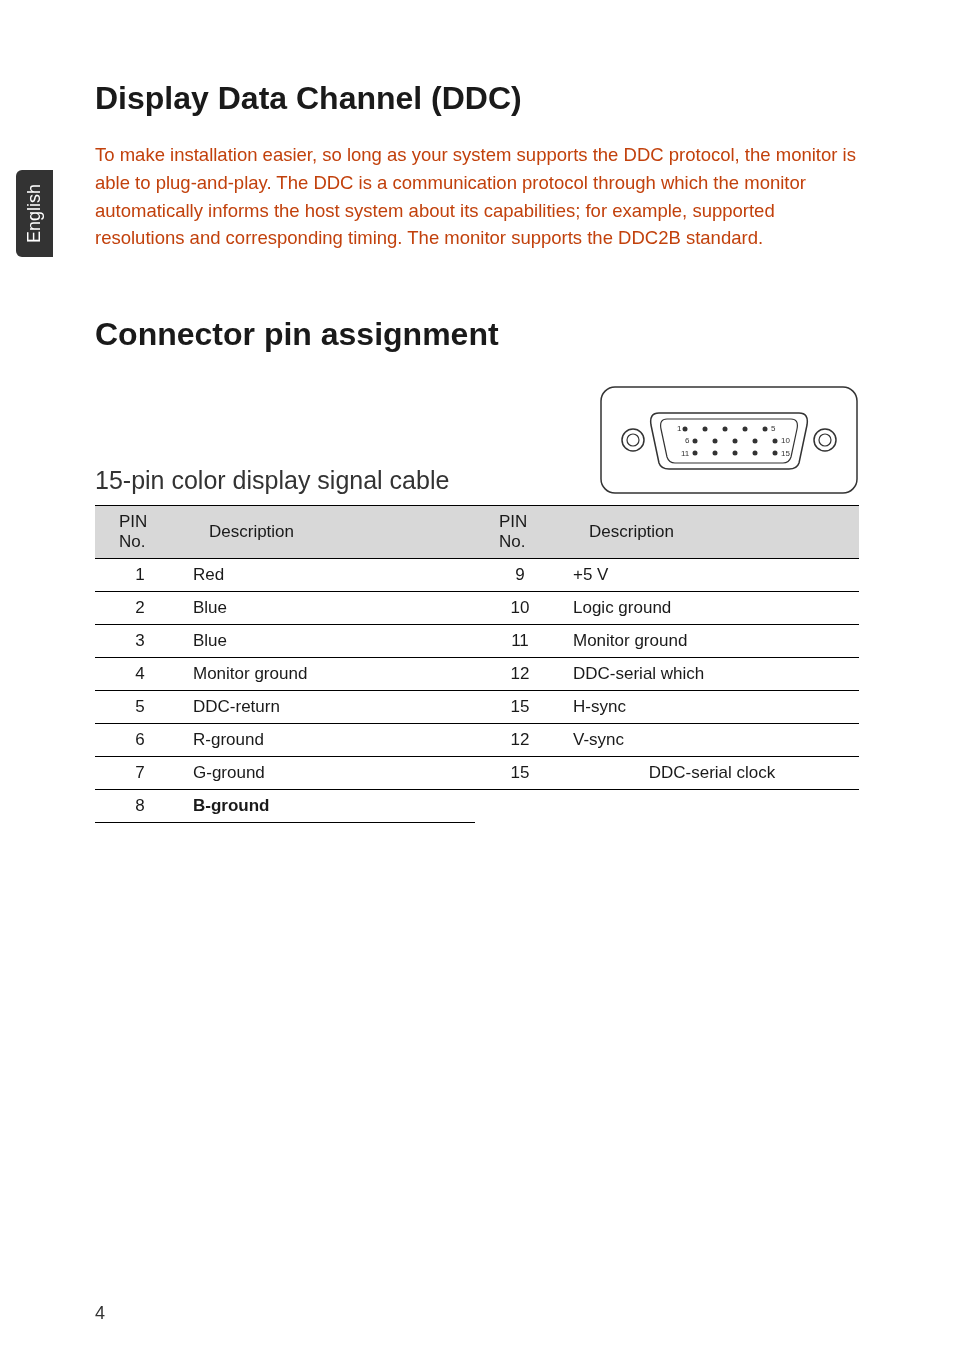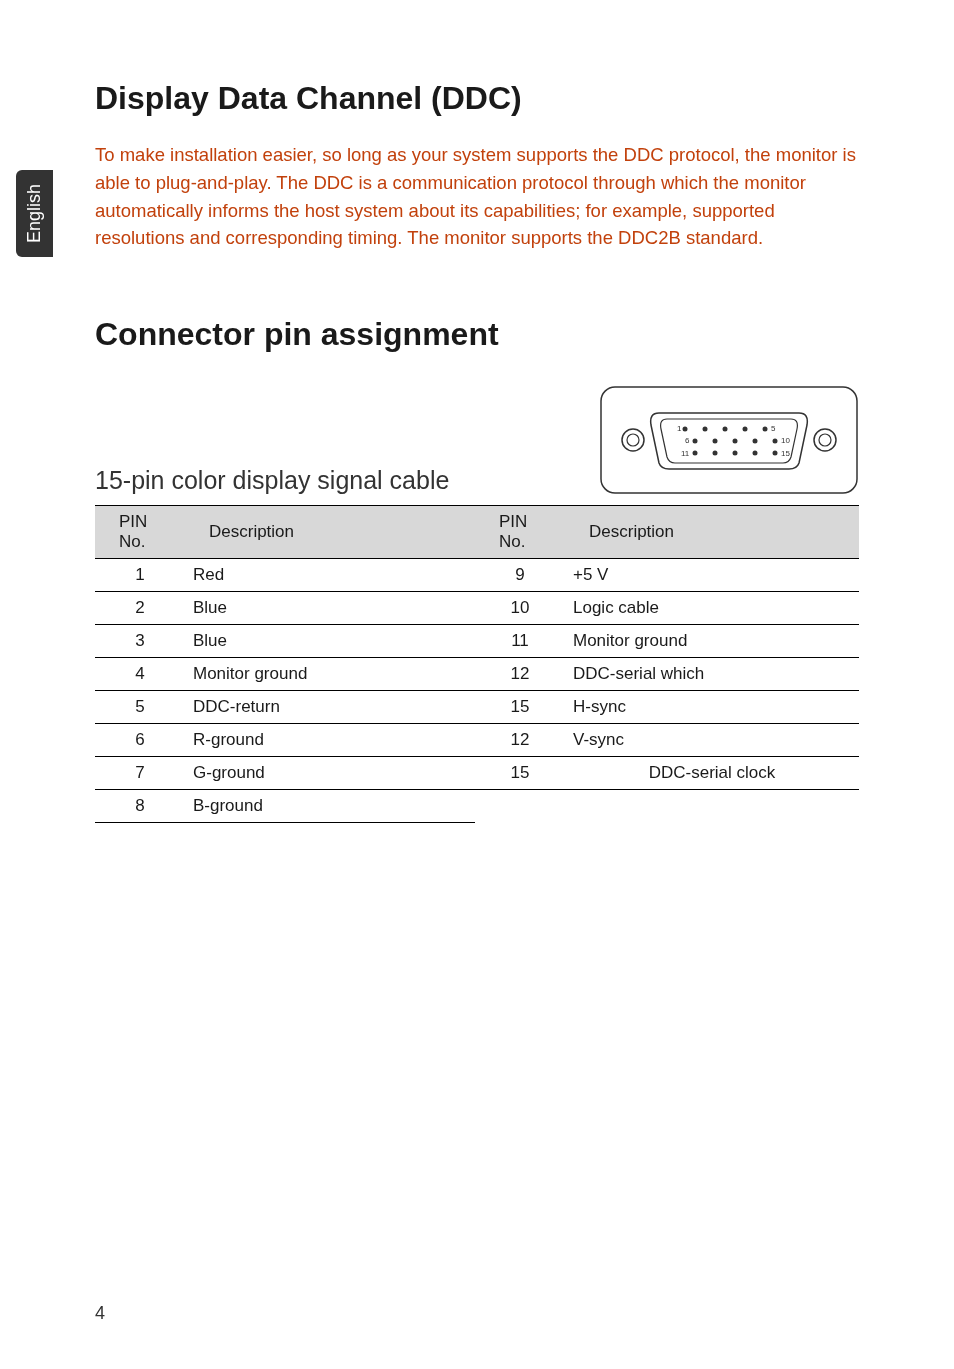--- a/index.html
+++ b/index.html
@@ -163,21 +163,21 @@
       <tr>
         <td class="pin-col">1</td>
         <td class="desc-col">Red</td>
         <td class="pin-col">9</td>
         <td>+5 V</td>
       </tr>
       <tr>
         <td class="pin-col">2</td>
         <td class="desc-col">Blue</td>
         <td class="pin-col">10</td>
-        <td>Logic cable</td>
+        <td>Logic ground</td>
       </tr>
       <tr>
         <td class="pin-col">3</td>
         <td class="desc-col">Blue</td>
         <td class="pin-col">11</td>
         <td>Monitor ground</td>
       </tr>
       <tr>
         <td class="pin-col">4</td>
         <td class="desc-col">Monitor ground</td>
@@ -197,21 +197,21 @@
         <td>V-sync</td>
       </tr>
       <tr style="border-bottom:none;">
         <td class="pin-col" style="border-bottom:1px solid #000;">7</td>
         <td class="desc-col" style="border-bottom:1px solid #000;margin-left:13px;">G-ground</td>
         <td class="pin-col" style="border-bottom:1.5px solid #000;">15</td>
         <td style="border-bottom:1.5px solid #000;text-align:center;">DDC-serial clock</td>
       </tr>
       <tr style="border-bottom:none;">
         <td class="pin-col" style="border-bottom:1.5px solid #000;">8</td>
-        <td class="desc-col" style="border-bottom:1.5px solid #000;">B-ground</td>
+        <td class="desc-col" style="border-bottom:1.5px solid #000;font-weight:bold;">B-ground</td>
         <td class="pin-col"></td>
         <td></td>
       </tr>
     </tbody>
   </table>
 </div>
 
 <div class="page-num">4</div>
 
 </body></html>

